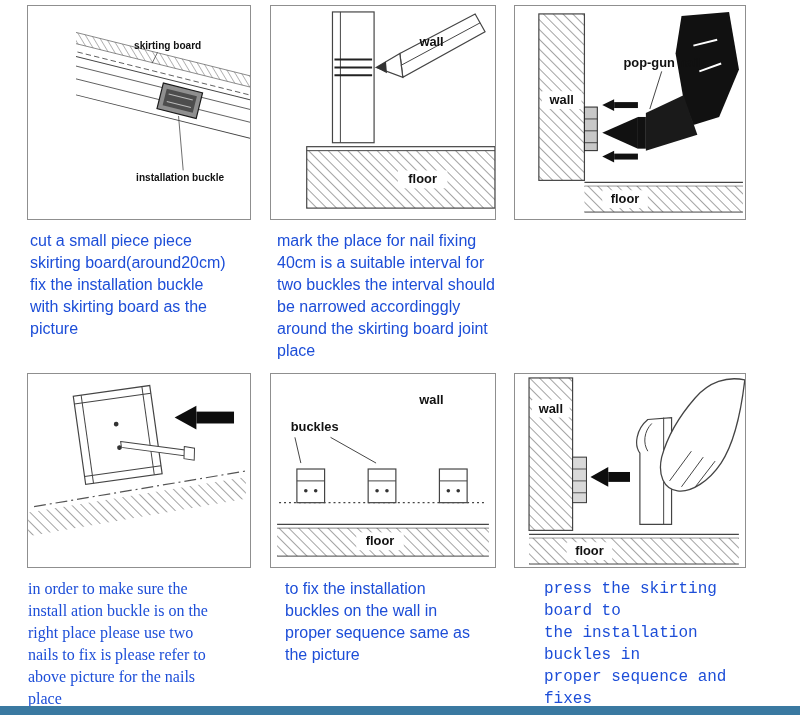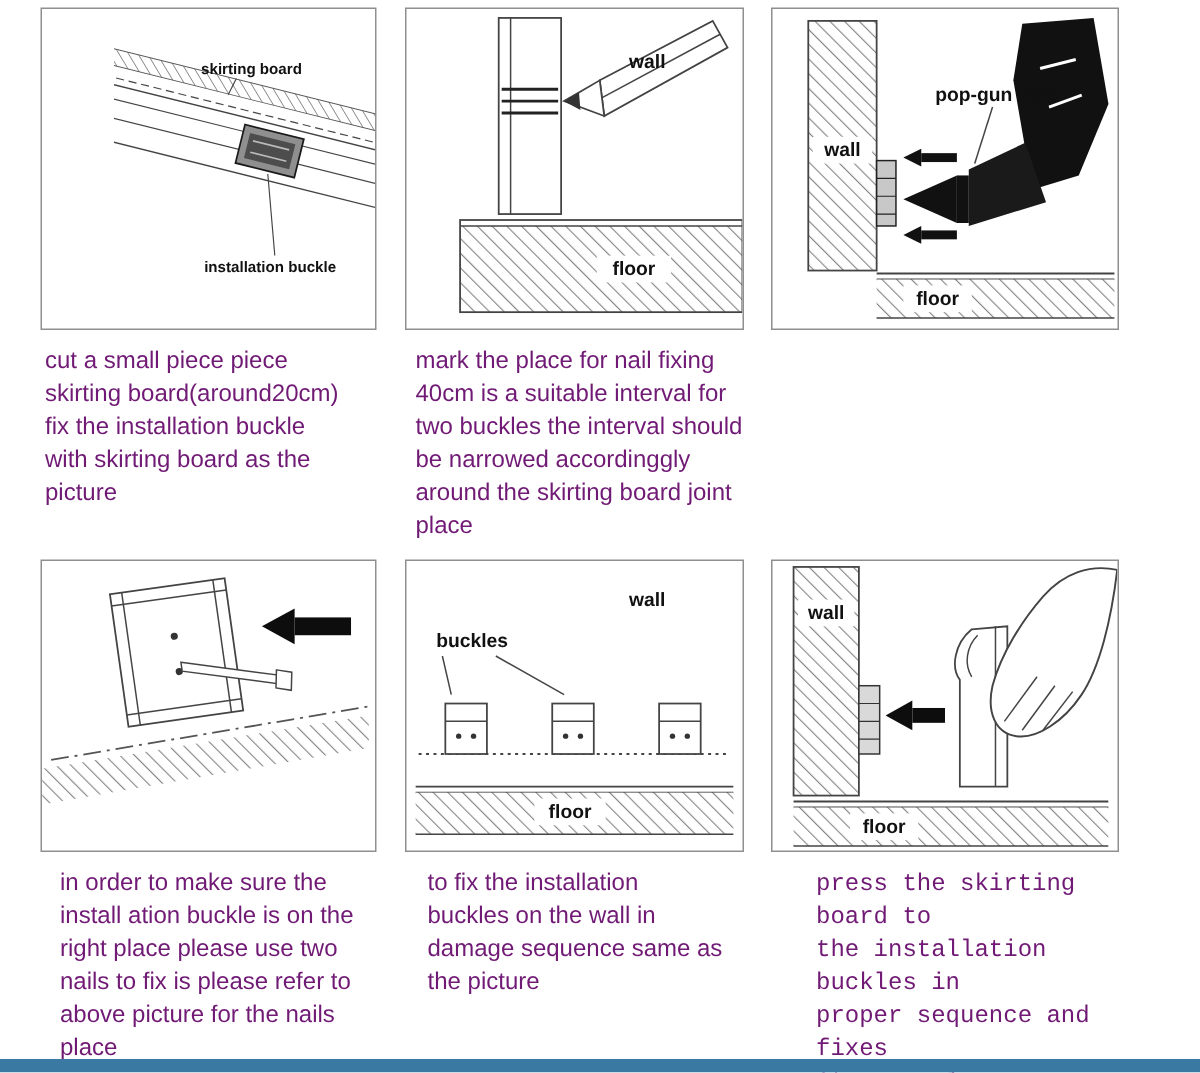--- a/index.html
+++ b/index.html
@@ -16,21 +16,21 @@
     border:1px solid #8f8f8f;
     background:#fff;
     box-sizing:border-box;
     overflow:hidden;
   }
   .panel svg { display:block; width:100%; height:100%; }
   .caption {
     position:absolute;
     font-size:16px;
     line-height:22px;
-    color:#701a75;
+    color:#1d4ed8;
     white-space:pre-line;
   }
   .lbl { font:bold 13px "Liberation Sans", sans-serif; fill:#111; }
   .ln  { stroke:#444; stroke-width:1.2; fill:none; }
   .thin{ stroke:#444; stroke-width:1;   fill:none; }
   .wh  { fill:#fff; }
   .accent-bar { position:absolute; left:0; bottom:0; width:800px; height:9px; }
 </style>
 </head>
 <body>
@@ -163,21 +163,21 @@
         </g>
       </g>
       <g>
         <polygon points="148,44 170,32 170,56" fill="#0d0d0d"></polygon>
         <rect x="170" y="38" width="38" height="12" fill="#0d0d0d"></rect>
       </g>
       <line x1="6" y1="134" x2="220" y2="98" stroke="#555" stroke-width="1.2" stroke-dasharray="12 4 2 4"></line>
       <polygon points="0,140 220,104 220,126 0,164" fill="url(#hatch)"></polygon>
     </svg>
   </div>
-  <div class="caption" style="left:40px; top:578px; width:228px;">in order to make sure the
+  <div class="caption" style="left:28px; top:578px; width:228px;font-family:Liberation Serif, serif;">in order to make sure the
 install ation buckle is on the
 right place please use two
 nails to fix is please refer to
 above picture for the nails
 place</div>
 
   <div class="cell panel" style="left:270px; top:373px; width:226px; height:195px;">
     <svg viewBox="0 0 226 195">
       <text x="162" y="30" text-anchor="middle" class="lbl">wall</text>
       <text x="44" y="58" text-anchor="middle" class="lbl">buckles</text>
@@ -207,21 +207,21 @@
         <line x1="6" y1="156" x2="220" y2="156" class="ln"></line>
         <rect x="6" y="156" width="214" height="28" fill="url(#hatch)"></rect>
         <line x1="6" y1="184" x2="220" y2="184" class="thin"></line>
         <rect x="86" y="160" width="48" height="18" class="wh"></rect>
       </g>
       <text x="110" y="173" text-anchor="middle" class="lbl">floor</text>
     </svg>
   </div>
   <div class="caption" style="left:285px; top:578px; width:208px;">to fix the installation
 buckles on  the wall in
-damage sequence same as
+proper sequence same as
 the  picture</div>
 
   <div class="cell panel" style="left:514px; top:373px; width:232px; height:195px;">
     <svg viewBox="0 0 232 195">
       <g>
         <rect x="14" y="4" width="44" height="154" fill="url(#hatch)" stroke="#444" stroke-width="1.2"></rect>
         <rect x="17" y="26" width="38" height="18" class="wh"></rect>
       </g>
       <text x="36" y="39" text-anchor="middle" class="lbl">wall</text>
       <g>

